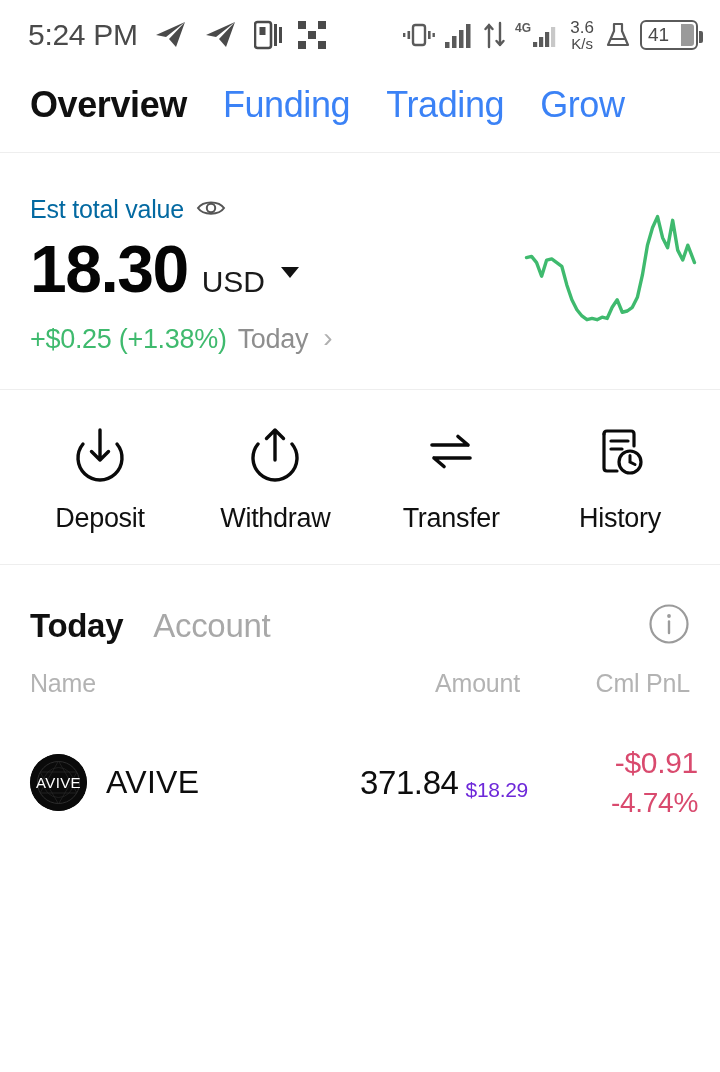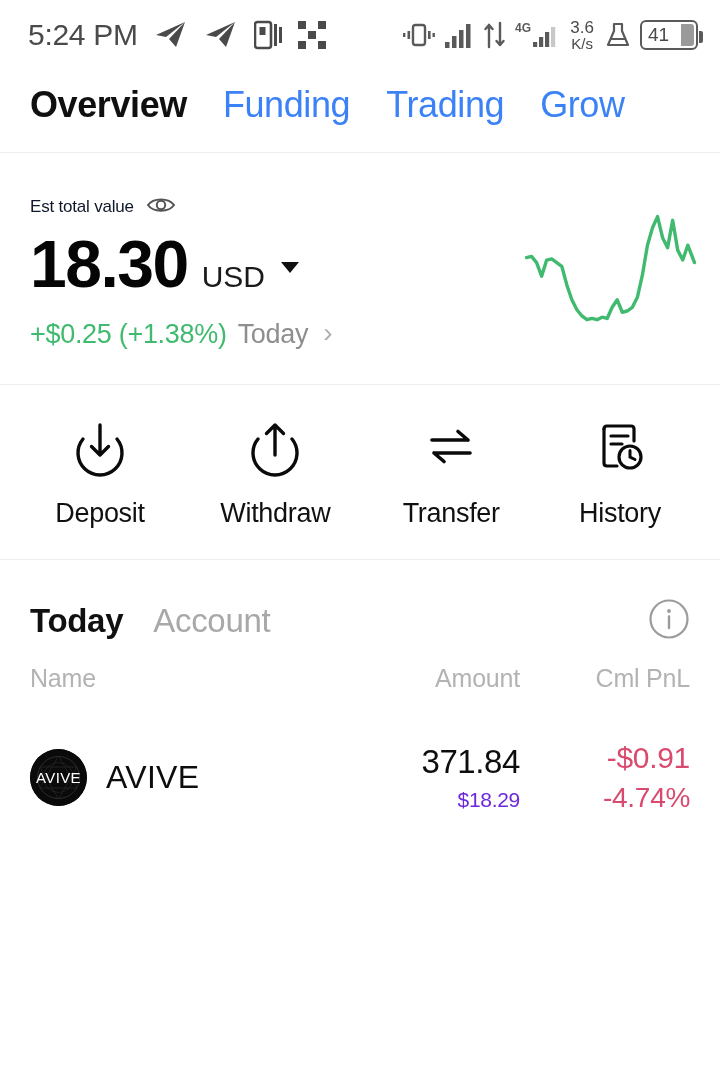--- a/index.html
+++ b/index.html
@@ -61,21 +61,21 @@
   .top-tab.active{ color:#101010; font-weight:700; }
 
   
   .balance-section{
     position:relative;
     padding:42px 30px 0 30px;
     border-bottom:1.5px solid #eeeeee;
     padding-bottom:34px;
   }
   .est-row{ display:flex; align-items:center; gap:12px; }
-  .est-label{ font-size:17px; color:#0f172a; letter-spacing:-0.2px; }
+  .est-label{ font-size:25px; color:#0369a1; letter-spacing:-0.2px; }
   .value-row{
     display:flex; align-items:baseline; gap:14px;
     margin-top:12px;
   }
   .value-main{
     font-size:66px; font-weight:700; color:#050505;
     letter-spacing:-1.5px; line-height:1;
   }
   .value-cur{
     font-size:30px; color:#1a1a1a; letter-spacing:0px;
@@ -150,21 +150,21 @@
     overflow:hidden;
   }
   .coin-logo-text{
     font-size:15px; color:#ffffff; letter-spacing:0.4px;
     z-index:2; font-family:"Liberation Sans", sans-serif;
   }
   .coin-symbol{
     font-size:32px; color:#0d0d0d; letter-spacing:0.3px;
   }
   .amount-cell{
-    flex:1; display:flex; flex-direction:column;
+    flex:1; display:flex; flex-direction:row;
     align-items:flex-end; gap:7px;
   }
   .amt-main{ font-size:33px; color:#0d0d0d; letter-spacing:-0.4px; }
   .amt-sub{ font-size:21px; color:#6d28d9; letter-spacing:-0.3px; }
   .pnl-cell{
     flex:0 0 170px; display:flex; flex-direction:column;
     align-items:flex-end; gap:7px;
   }
   .pnl-main{ font-size:30px; color:#D94A6E; letter-spacing:-0.3px; }
   .pnl-sub{ font-size:28px; color:#D94A6E; letter-spacing:-0.3px; }

